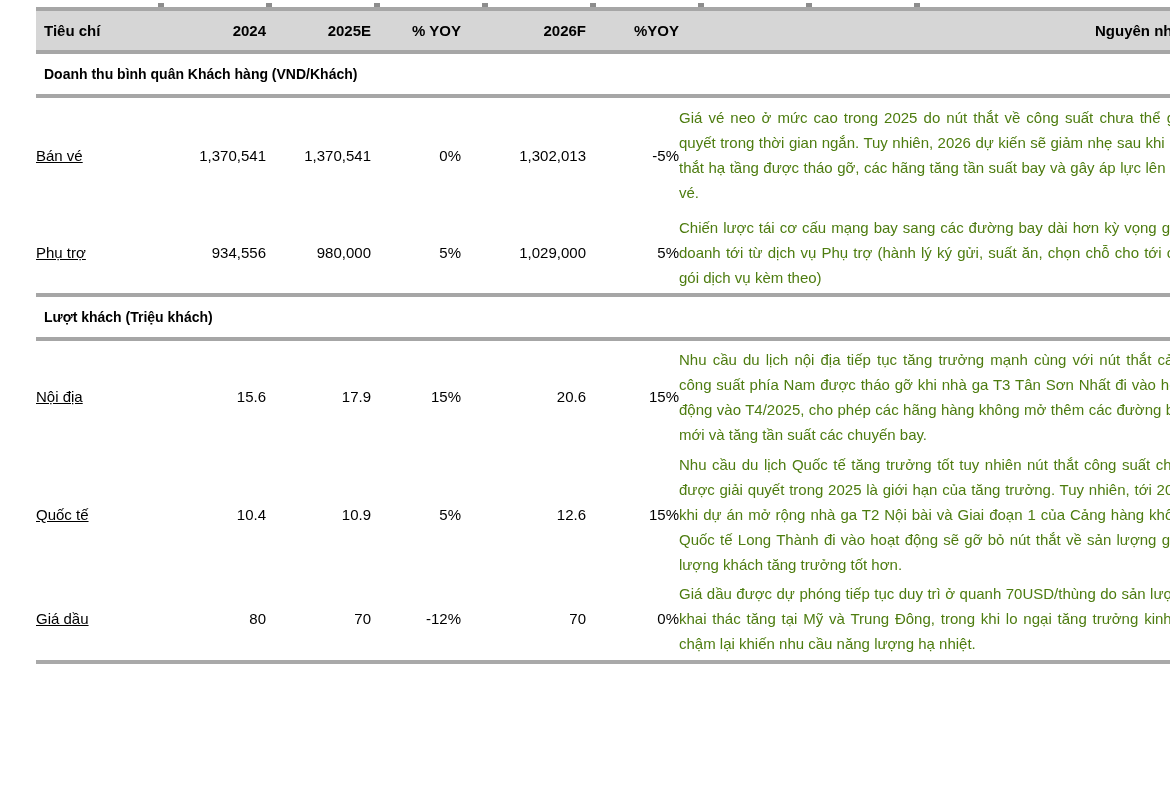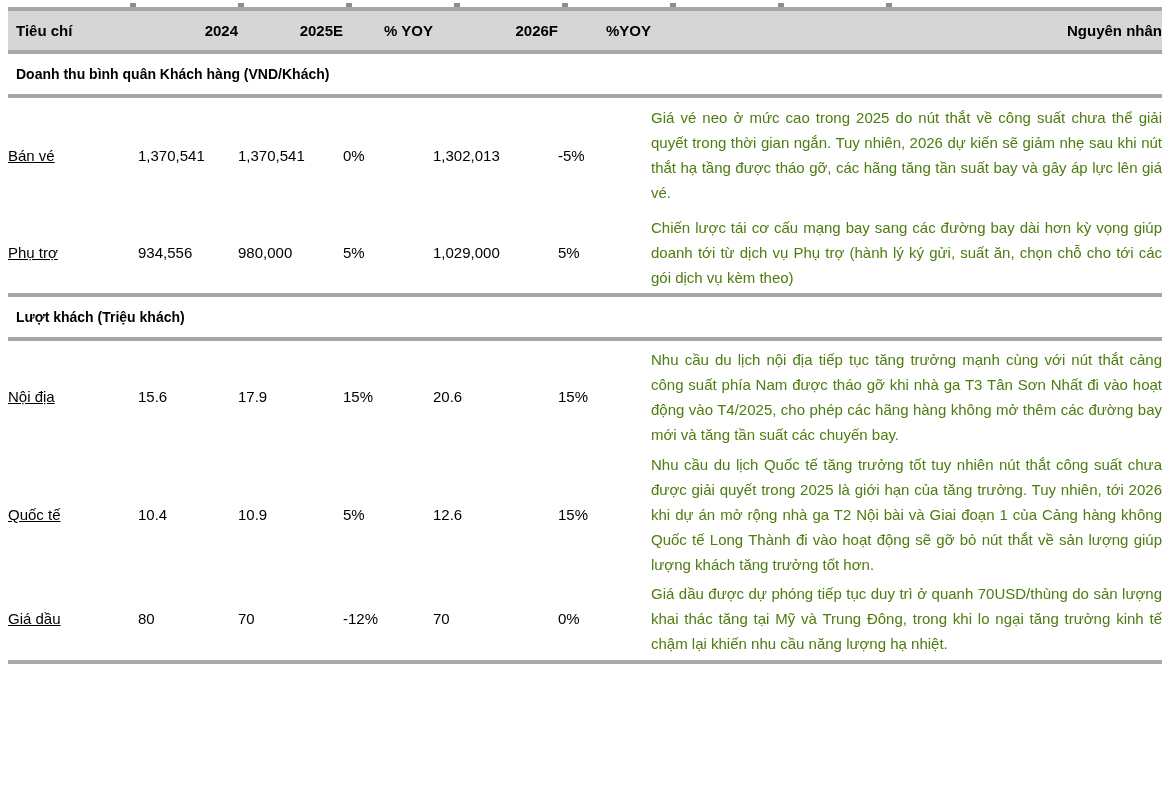--- a/index.html
+++ b/index.html
@@ -2,21 +2,21 @@
 <html lang="vi"><head>
 <meta charset="utf-8">
 <style>
   html,body{margin:0;padding:0;background:#ffffff;}
   body{
     width:1170px;height:789px;position:relative;overflow:hidden;
     font-family:"Liberation Sans","DejaVu Sans",sans-serif;
     color:#000000;
     -webkit-font-smoothing:antialiased;
   }
-  .page{position:absolute;inset:0;}
+  .page{position:absolute;inset:0;margin-left:28px;}
   
   .tick{position:absolute;top:3px;width:6px;height:4px;background:#8d8d8d;}
   table.fc{
     position:absolute;left:8px;top:7px;width:1154px;
     border-collapse:collapse;table-layout:fixed;
     border-top:4px solid #a6a6a6;
   }
   col.c0{width:130px;} col.c1{width:100px;} col.c2{width:105px;}
   col.c3{width:90px;}  col.c4{width:125px;} col.c5{width:93px;}
   col.c6{width:511px;}
@@ -28,21 +28,21 @@
   tr.head th.first{text-align:left;padding-left:8px;}
   tr.rule{border-bottom:4px solid #a6a6a6;}
   tr.rule-thin{border-bottom:4px solid #a9a9a9;}
   tr.section{height:44px;}
   tr.section td{
     font-size:14px;font-weight:bold;text-align:left;
     padding-left:8px;vertical-align:middle;
   }
   tr.datarow td{vertical-align:middle;font-size:15px;padding:0;}
   td.lbl{text-align:left;padding-left:8px;white-space:nowrap;text-decoration:underline;}
-  td.num{text-align:left;padding-right:6px;white-space:nowrap;}
+  td.num{text-align:right;padding-right:6px;white-space:nowrap;}
   td.reason{
     text-align:justify;font-size:15.3px;line-height:25px;
     padding:8px 6px 8px 22px;color:#4d7c0f;
   }
   tr.r-banve{height:116px;}
   tr.r-phutro{height:83px;}
   tr.r-noidia{height:113px;}
   tr.r-quocte{height:125px;}
   tr.r-tong{height:43px;}
   tr.r-giadau{height:85px;}

